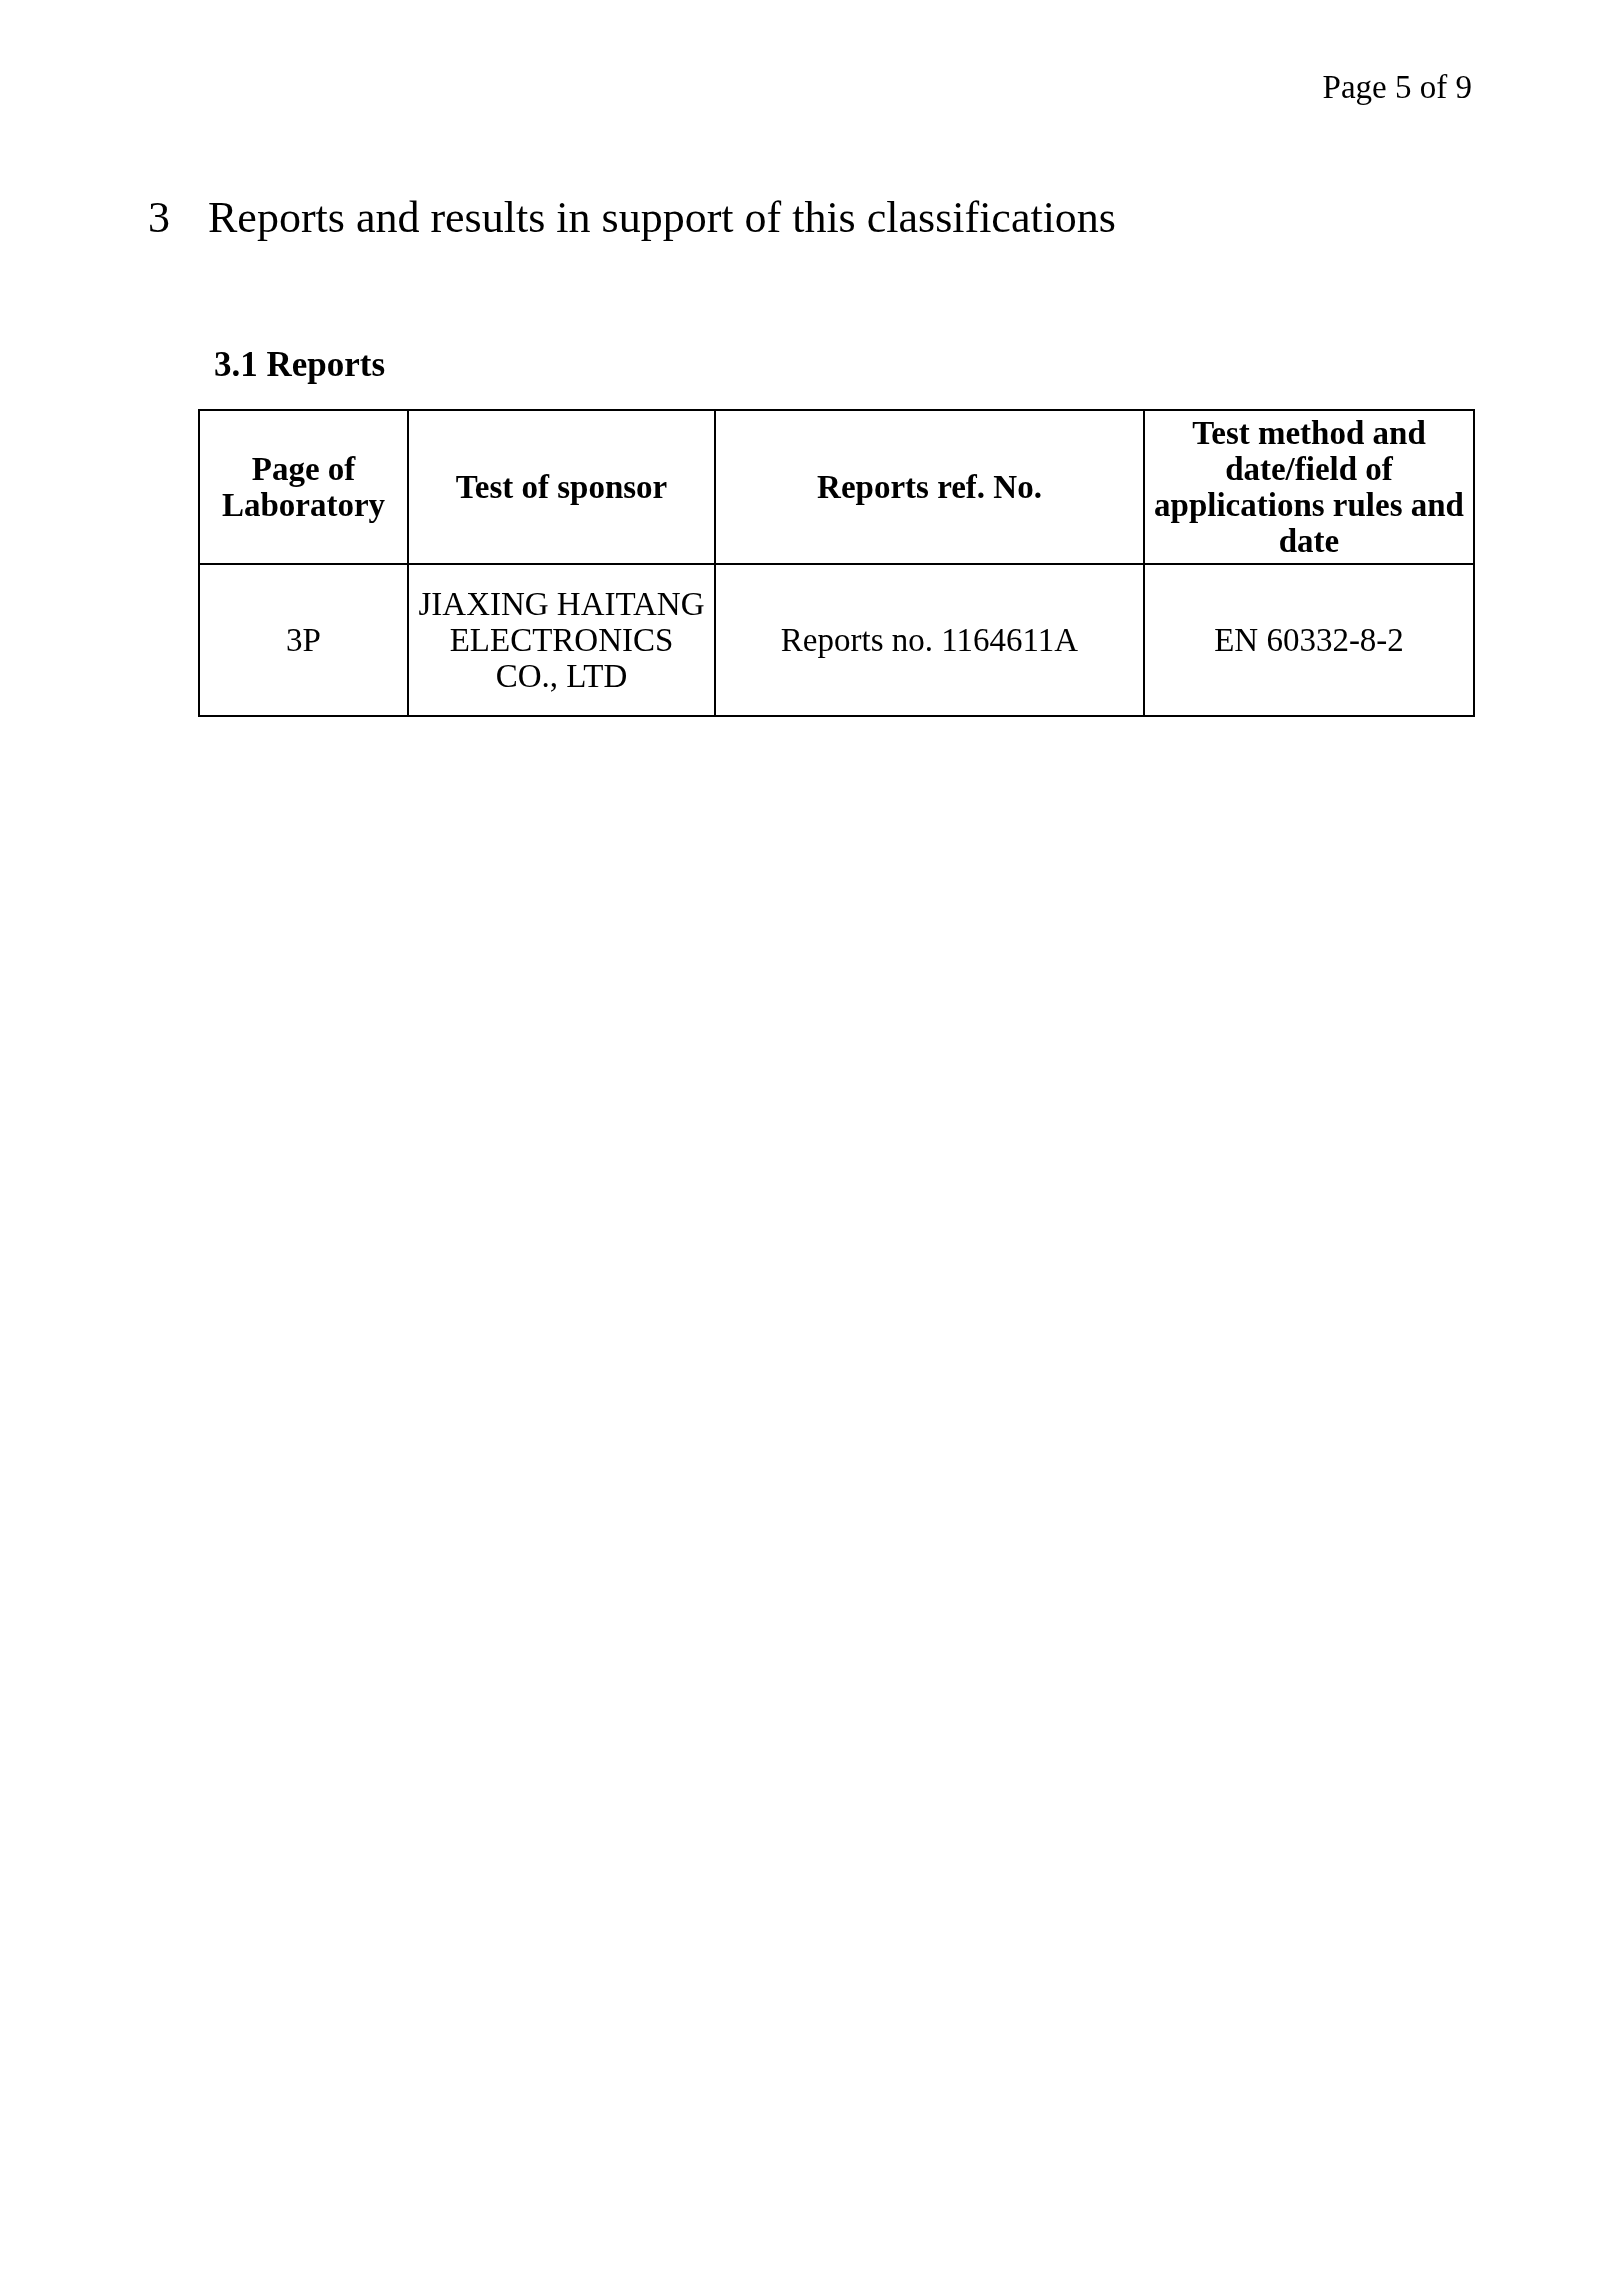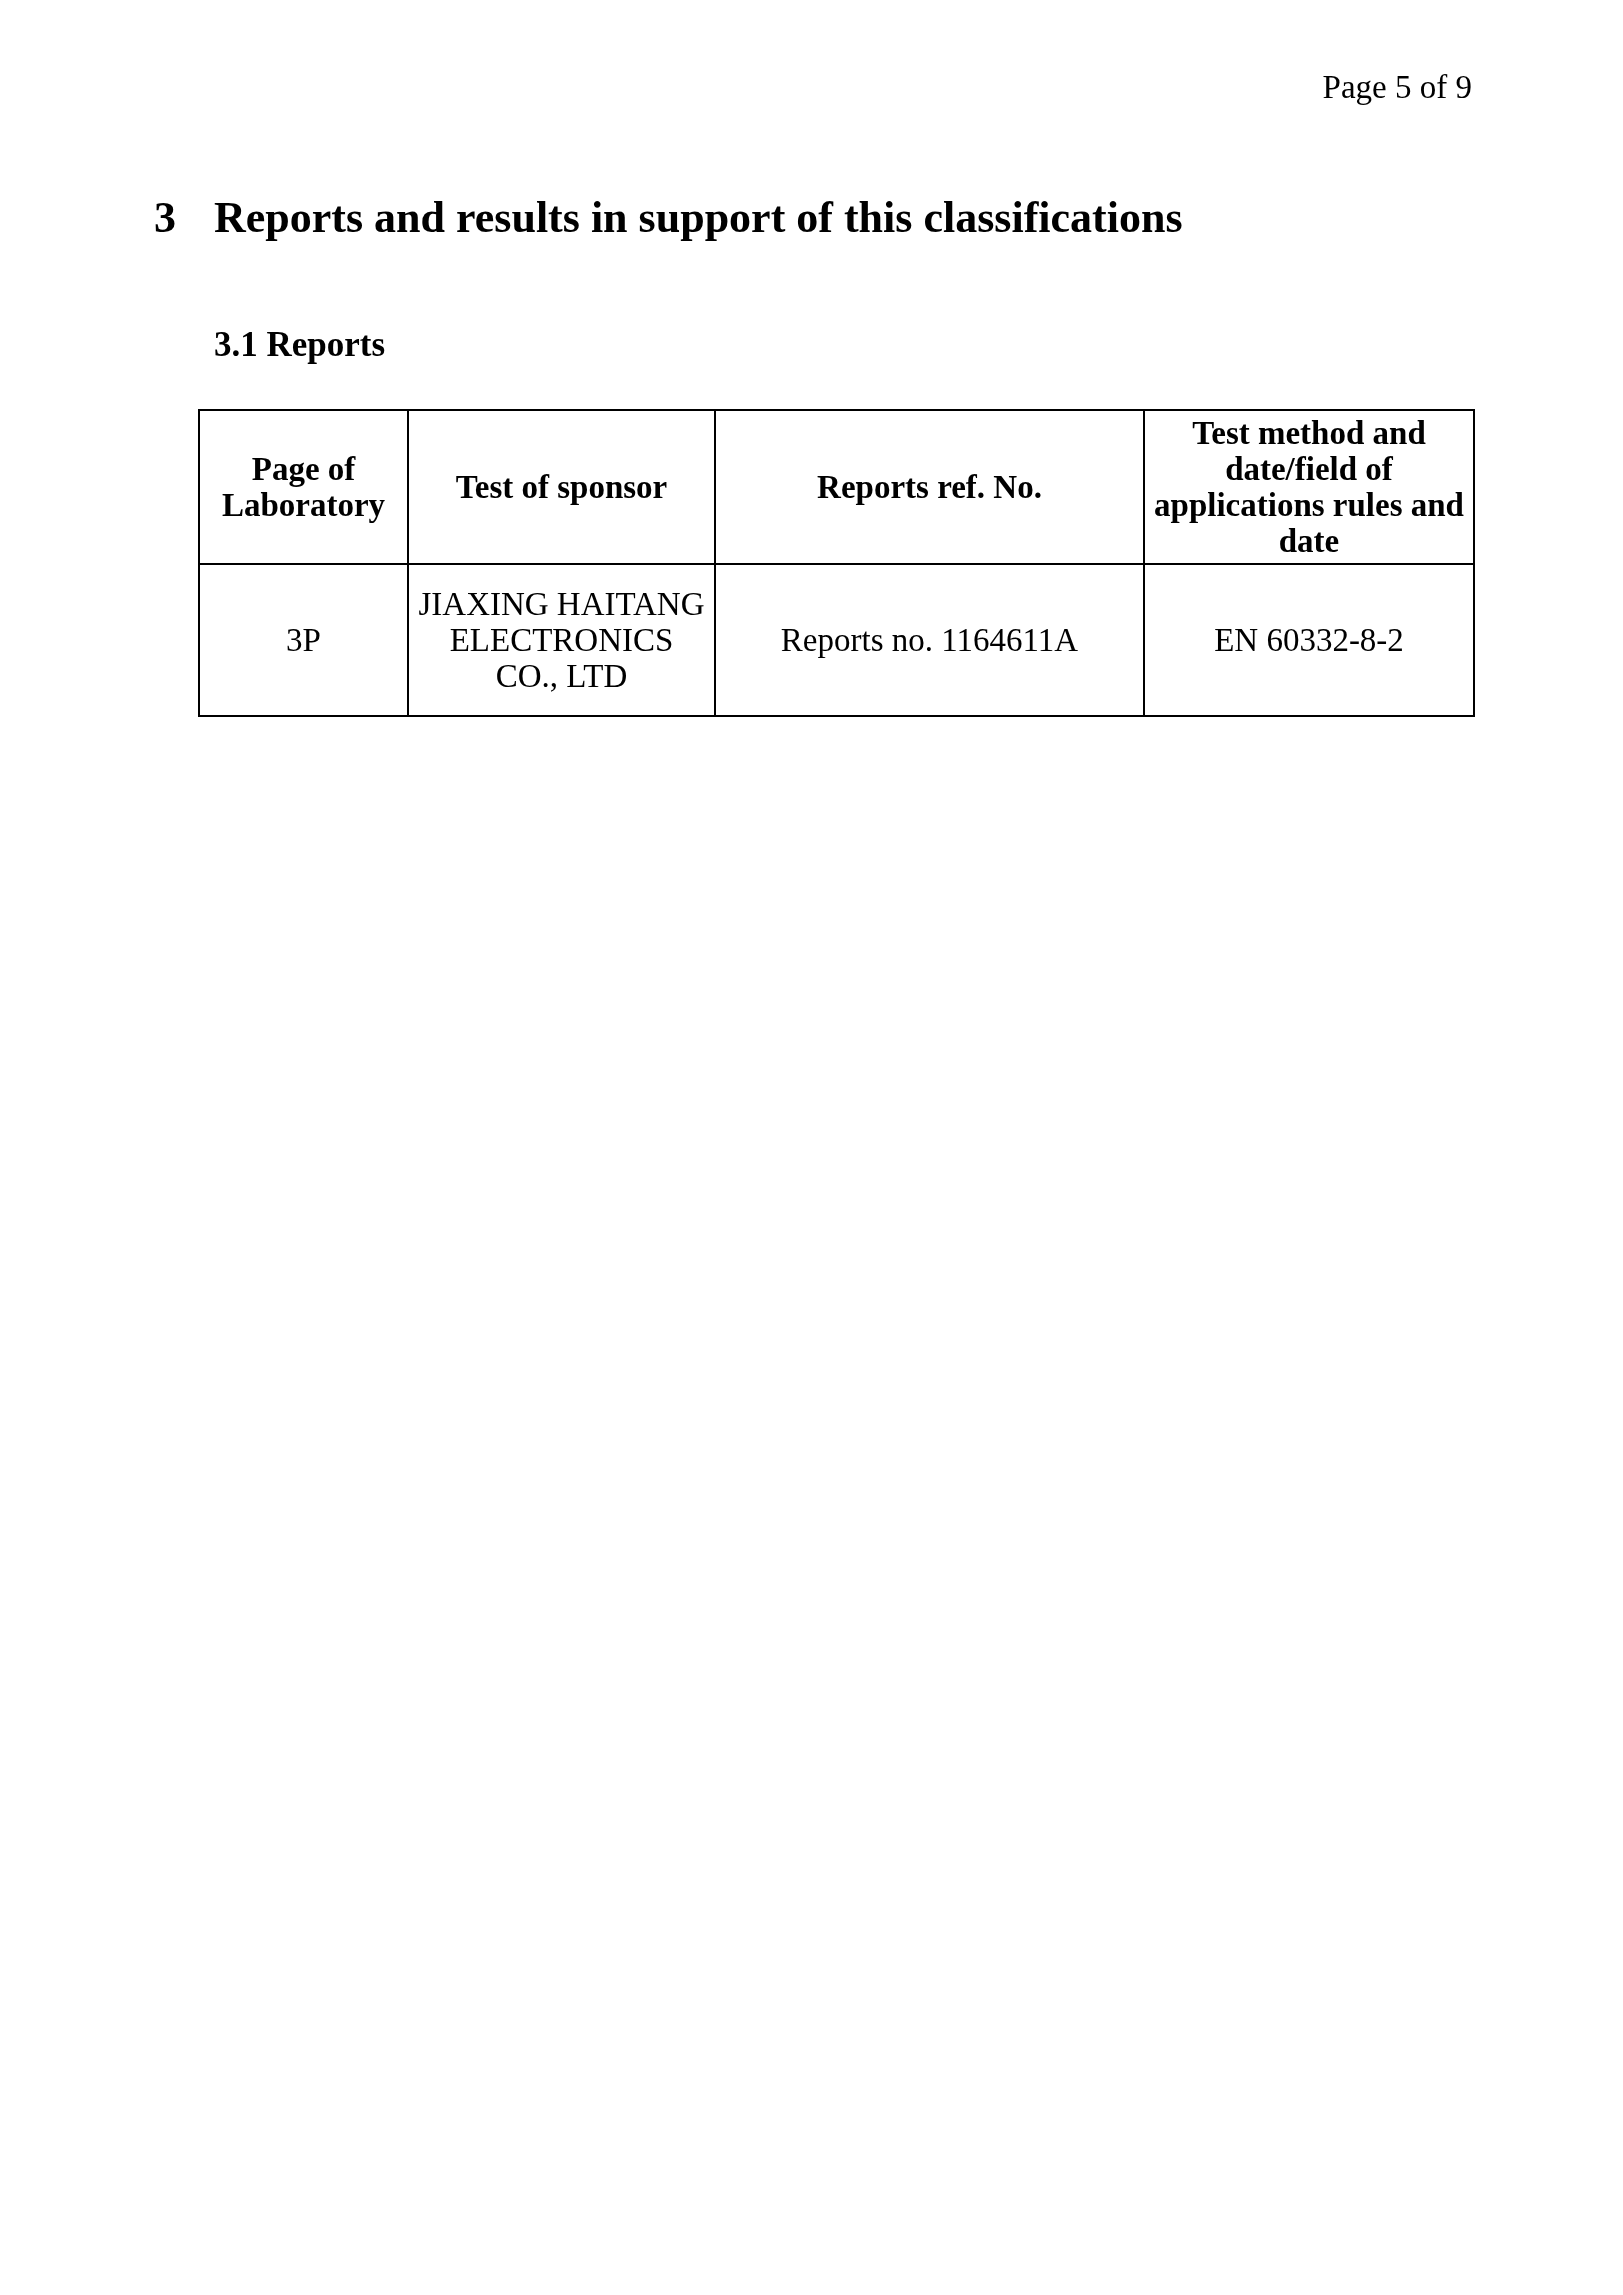--- a/index.html
+++ b/index.html
@@ -19,33 +19,33 @@
     position: absolute;
     top: 68px;
     right: 151px;
     font-size: 33px;
     line-height: 38px;
     text-align: right;
   }
   .section-heading {
     position: absolute;
     top: 192px;
-    left: 154px;
+    left: 148px;
     font-size: 44px;
     line-height: 51px;
-    font-weight: bold;
+    font-weight: normal;
     white-space: nowrap;
   }
   .section-heading .sec-num {
     display: inline-block;
     width: 60px;
   }
   .subsection-heading {
     position: absolute;
-    top: 324px;
+    top: 344px;
     left: 214px;
     font-size: 35px;
     line-height: 41px;
     font-weight: bold;
   }
   table.reports-table {
     position: absolute;
     left: 198px;
     top: 409px;
     width: 1276px;

